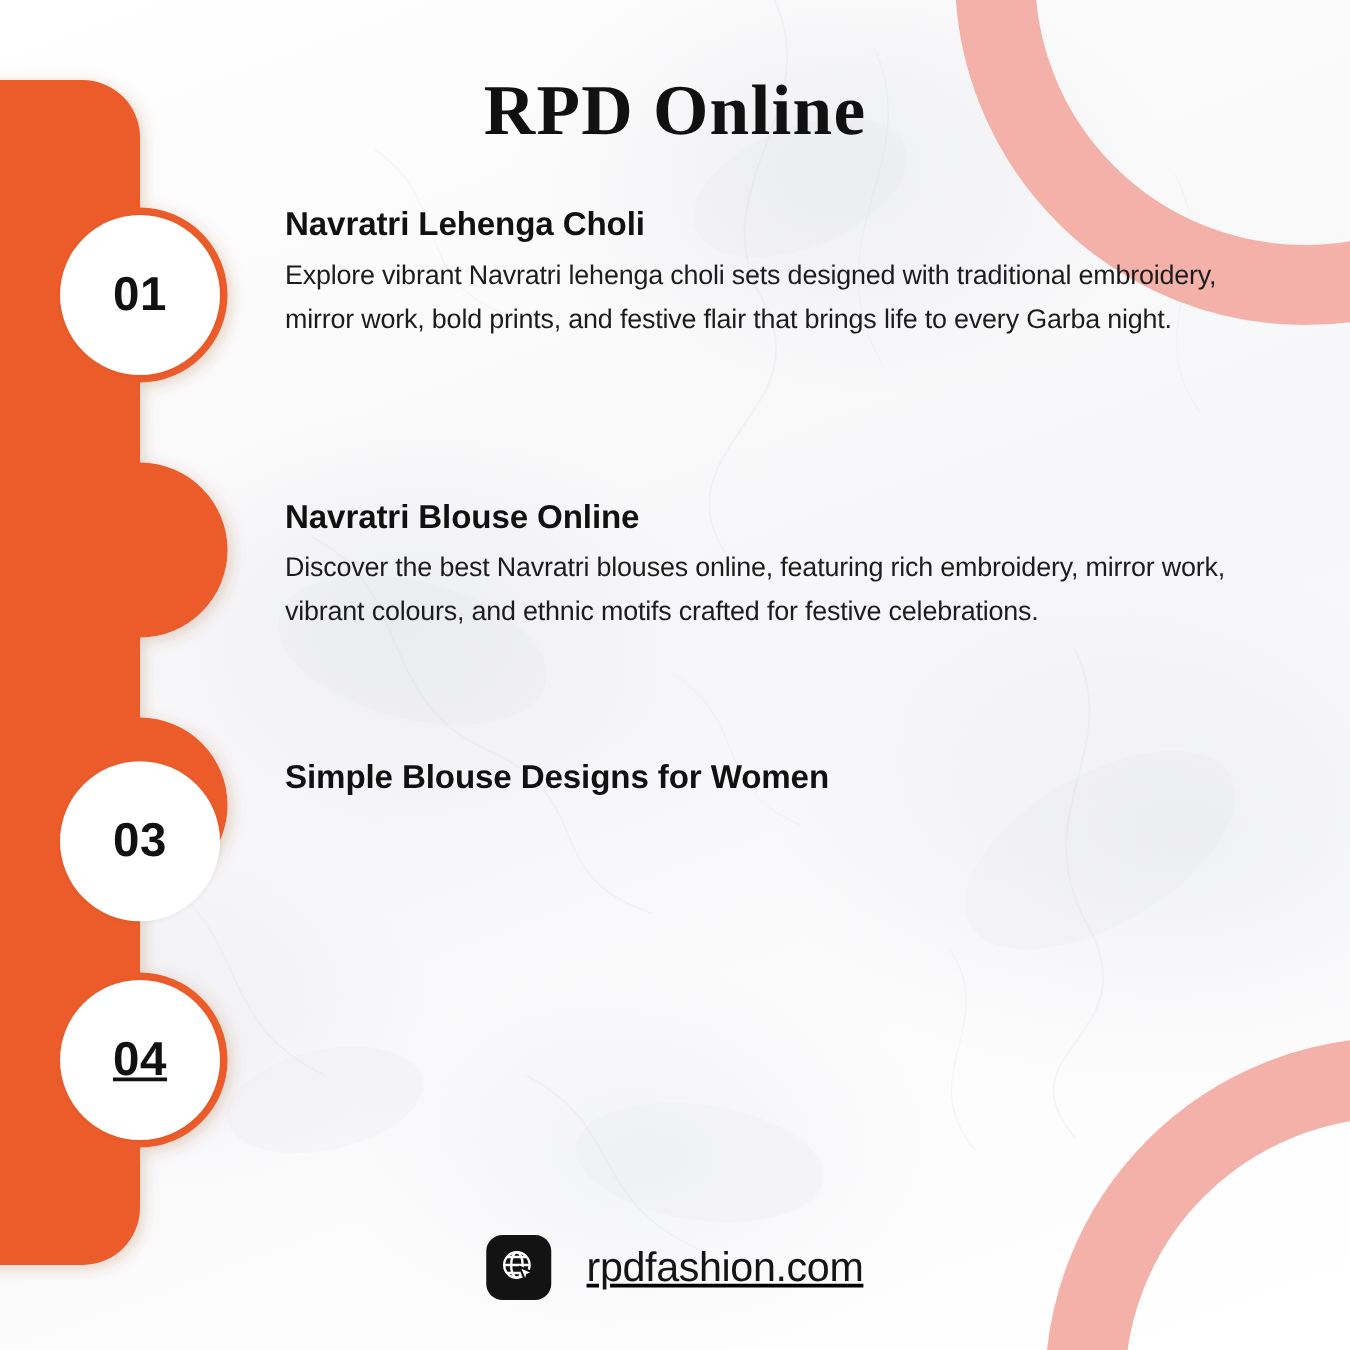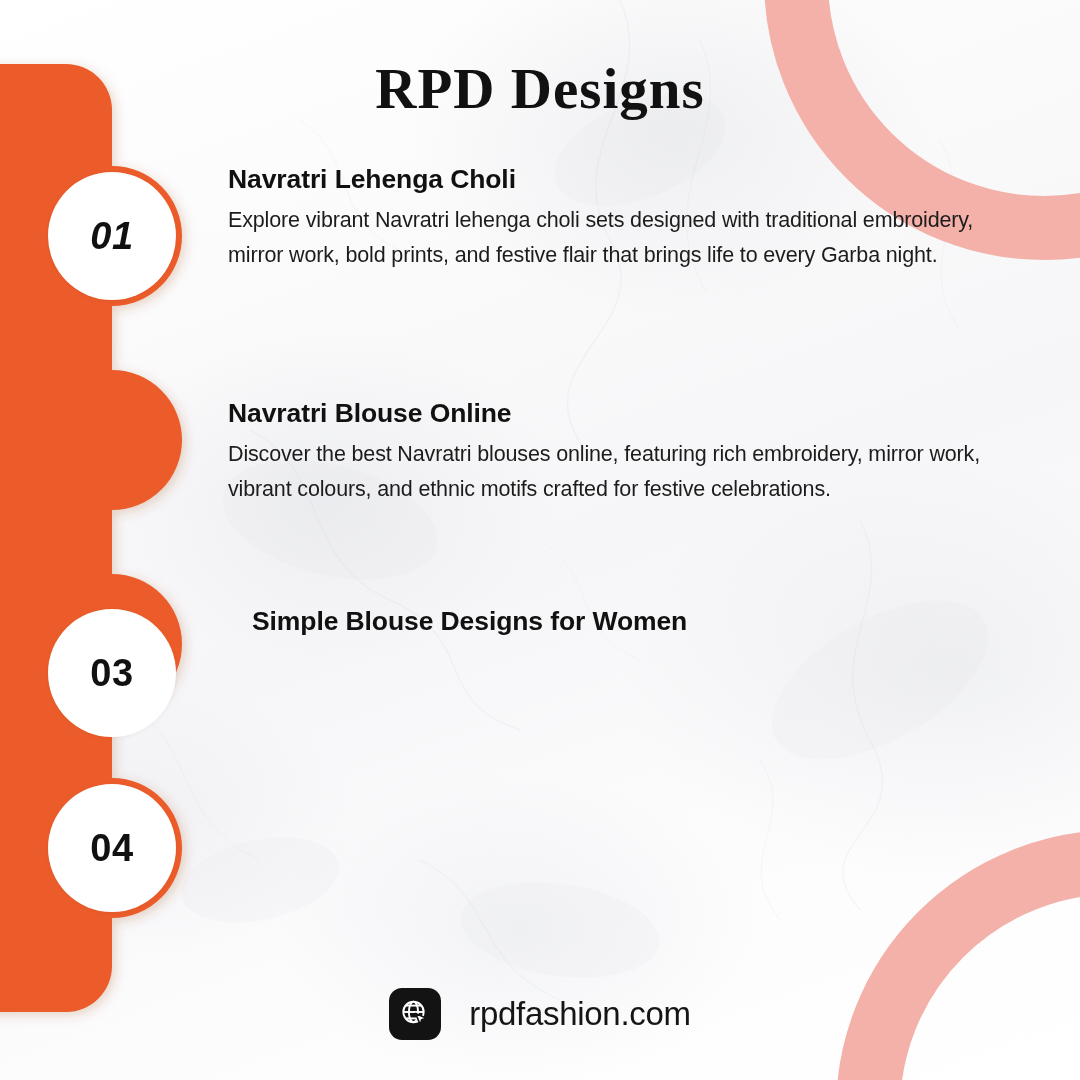--- a/index.html
+++ b/index.html
@@ -80,24 +80,24 @@
     background: #ffffff;
     display: flex;
     align-items: center;
     justify-content: center;
     font-size: 38px;
     font-weight: bold;
     color: #111111;
     letter-spacing: 0.5px;
     box-shadow: 0 1px 4px rgba(0,0,0,0.05);
   }
-  .badge-1 { left: 48px; top: 172px; font-style: italic; }
+  .badge-1 { left: 48px; top: 172px; }
   .badge-2 { left: 48px; top: 376px; }
   .badge-3 { left: 48px; top: 609px; }
-  .badge-4 { left: 48px; top: 784px; }
+  .badge-4 { left: 48px; top: 784px; text-decoration: underline; }
 
   
   .poster-title {
     position: absolute;
     left: 0;
     top: 56px;
     width: 1080px;
     text-align: center;
     font-family: "Liberation Serif", serif;
     font-size: 57px;
@@ -124,33 +124,34 @@
   }
   .item-body {
     font-size: 21.5px;
     line-height: 1.62;
     color: #1c1c1c;
     margin: 0;
     letter-spacing: -0.15px;
   }
   .item-1 { height: 178px; }
   .item-2 { height: 204px; }
-  .item-3 { height: 204px; margin-left: 24px; }
+  .item-3 { height: 204px; }
   .item-4 { height: 160px; }
 
   
   .footer {
     position: absolute;
     left: 0;
     top: 988px;
     width: 1080px;
     display: flex;
     align-items: center;
     justify-content: center;
     gap: 28px;
+    text-decoration: underline;
   }
   .footer-icon {
     width: 52px;
     height: 52px;
     border-radius: 13px;
     background: #131313;
     display: flex;
     align-items: center;
     justify-content: center;
     flex: 0 0 auto;
@@ -220,21 +221,21 @@
   <div class="badge badge-1">
     <span>01</span>
   </div>
   <div class="badge badge-3">
     <span>03</span>
   </div>
   <div class="badge badge-4">
     <span>04</span>
   </div>
 
-  <div class="poster-title">RPD Designs</div>
+  <div class="poster-title">RPD Online</div>
 
   <div class="items">
 
     <div class="item item-2">
       <h2 class="item-heading">Navratri Lehenga Choli</h2>
       <p class="item-body">Explore vibrant Navratri lehenga choli sets designed with traditional embroidery, mirror work, bold prints, and festive flair that brings life to every Garba night.</p>
     </div>
 
     <div class="item item-1">
       <h2 class="item-heading">Navratri Blouse Online</h2>

